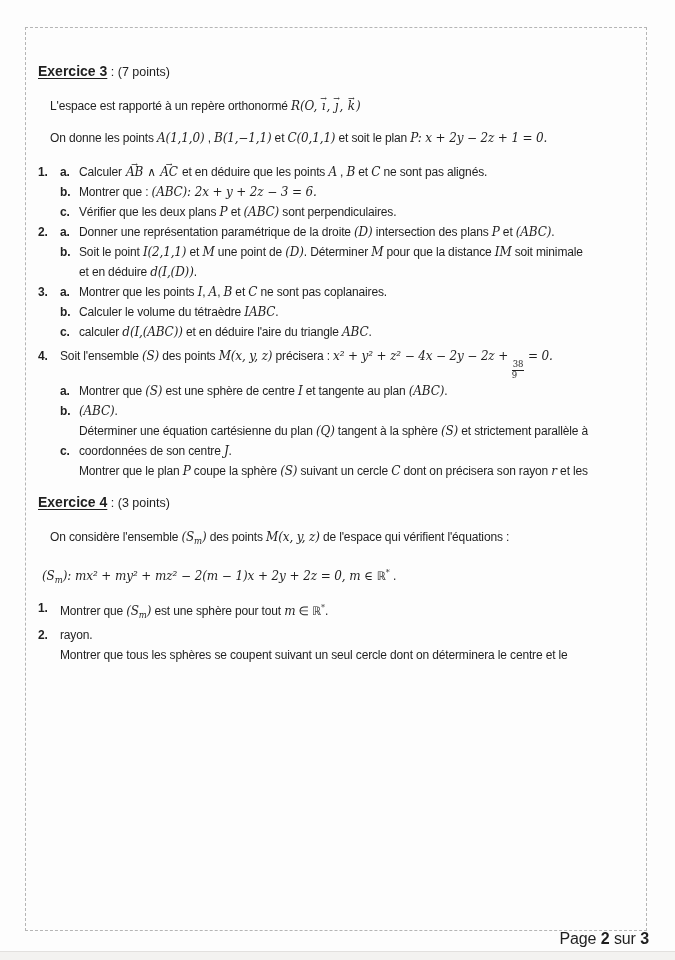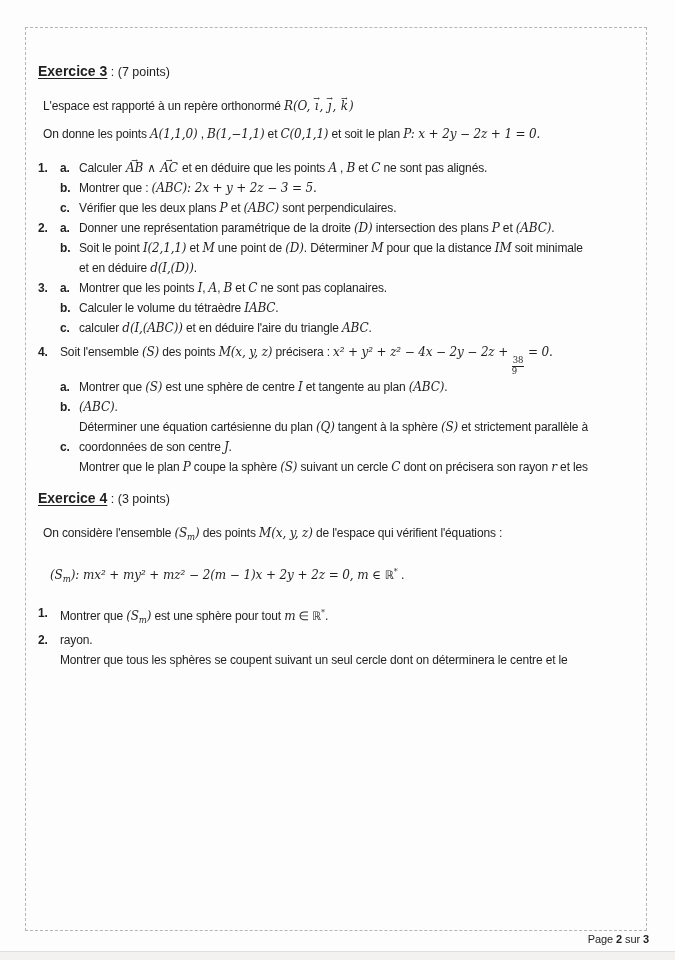--- a/index.html
+++ b/index.html
@@ -18,24 +18,24 @@
   .sheet{position:relative;width:675px;height:960px;background:var(--page-bg);overflow:hidden;}
   .page-border{
     position:absolute;left:25px;top:27px;width:622px;height:904px;
     border:1px dashed var(--border);
     box-sizing:border-box;
     padding:34px 13px 0 12px;
   }
   .ex-head{margin:0;font-size:14px;line-height:18px;font-weight:bold;}
   .ex-title{text-decoration:underline;text-underline-offset:2px;}
   .ex-points{font-weight:normal;font-size:12.5px;}
-  .intro{margin:5px;font-size:12px;line-height:20px;letter-spacing:-0.15px;white-space:nowrap;}
+  .intro{margin:12px;font-size:12px;line-height:20px;letter-spacing:-0.15px;white-space:nowrap;}
   .intro.first{margin-top:15px;}
   .intro.second{margin-top:8px;}
-  .formula{margin:12px;margin-top:13px;font-size:12px;line-height:24px;letter-spacing:-0.1px;white-space:nowrap;}
+  .formula{margin:4px;margin-top:13px;font-size:12px;line-height:18px;letter-spacing:-0.1px;white-space:nowrap;}
   .qlist{margin-top:14px;font-size:12px;letter-spacing:-0.15px;}
   .qlist.ex4{margin-top:9px;}
   .item{display:flex;}
   .item.spaced{margin-top:4px;}
   .num{flex:0 0 22px;font-weight:bold;line-height:20px;}
   .ibody{flex:1 1 auto;min-width:0;}
   .sub{display:flex;}
   .lbl{flex:0 0 19px;font-weight:bold;line-height:20px;}
   .line{line-height:20px;white-space:nowrap;}
   section.ex4-sec{margin-top:12px;}
@@ -56,21 +56,21 @@
   .s-frac{
     display:inline-flex;flex-direction:column;
     vertical-align:-7px;font-family:"DejaVu Serif", serif;
     font-size:8.5px;line-height:1.15;
   }
   .s-frac .fn{border-bottom:1px solid currentColor;padding:0 1px;}
   .s-frac .fd{}
 
   .footer{
     position:absolute;top:931px;right:26px;
-    font-size:11px;line-height:16px;letter-spacing:-0.1px;
+    font-size:16px;line-height:16px;letter-spacing:-0.1px;
   }
   .page-edge{
     position:absolute;left:0;top:951px;width:675px;height:9px;
     background:var(--edge-bg);border-top:1px solid #e2e0de;
   }
 </style>
 </head>
 <body>
 
 <div class="sheet">
@@ -86,21 +86,21 @@
             <div class="ibody">
               <div class="sub">
                 <span class="lbl">a.</span>
                 <div class="ibody">
                   <div class="line"><span class="s-t">Calculer </span><span class="s-vec">AB</span><span class="s-t"> ∧ </span><span class="s-vec">AC</span><span class="s-t"> et en déduire que les points </span><span class="s-i">A</span><span class="s-t"> , </span><span class="s-i">B</span><span class="s-t"> et </span><span class="s-i">C</span><span class="s-t"> ne sont pas alignés.</span></div>
                 </div>
               </div>
               <div class="sub">
                 <span class="lbl">b.</span>
                 <div class="ibody">
-                  <div class="line"><span class="s-t">Montrer que : </span><span class="s-i">(ABC): 2x + y + 2z − 3 = 5.</span></div>
+                  <div class="line"><span class="s-t">Montrer que : </span><span class="s-i">(ABC): 2x + y + 2z − 3 = 6.</span></div>
                 </div>
               </div>
               <div class="sub">
                 <span class="lbl">c.</span>
                 <div class="ibody">
                   <div class="line"><span class="s-t">Vérifier que les deux plans </span><span class="s-scr">P</span><span class="s-t"> et </span><span class="s-i">(ABC)</span><span class="s-t"> sont perpendiculaires.</span></div>
                 </div>
               </div>
             </div>
           </div>

